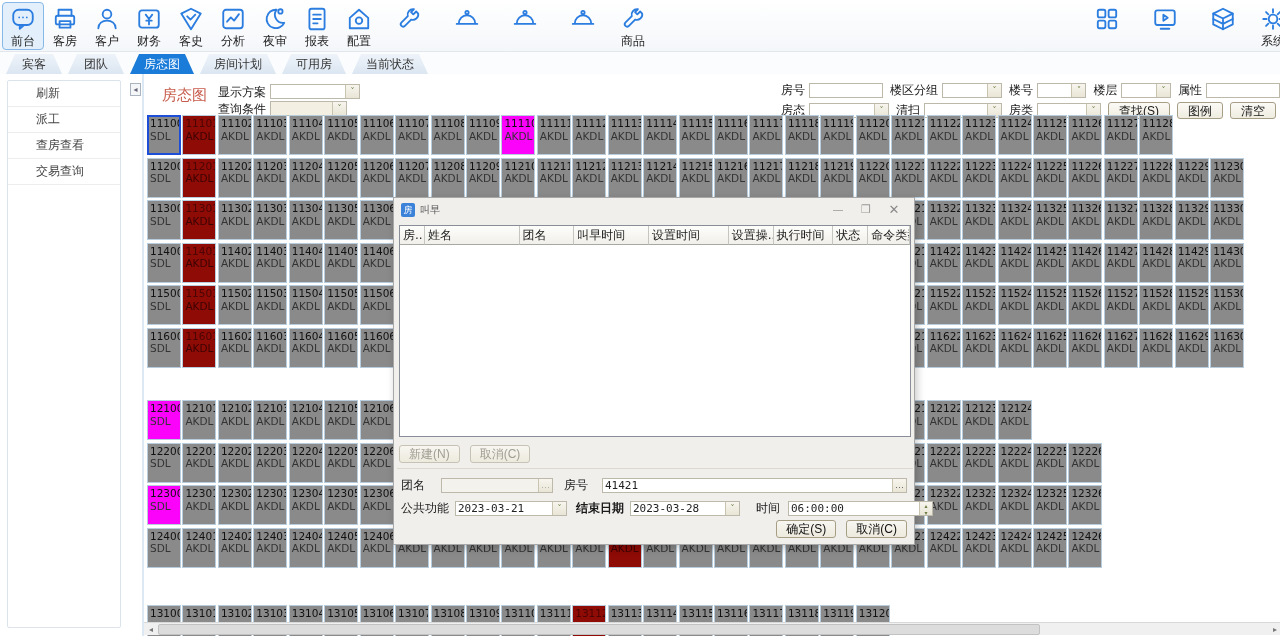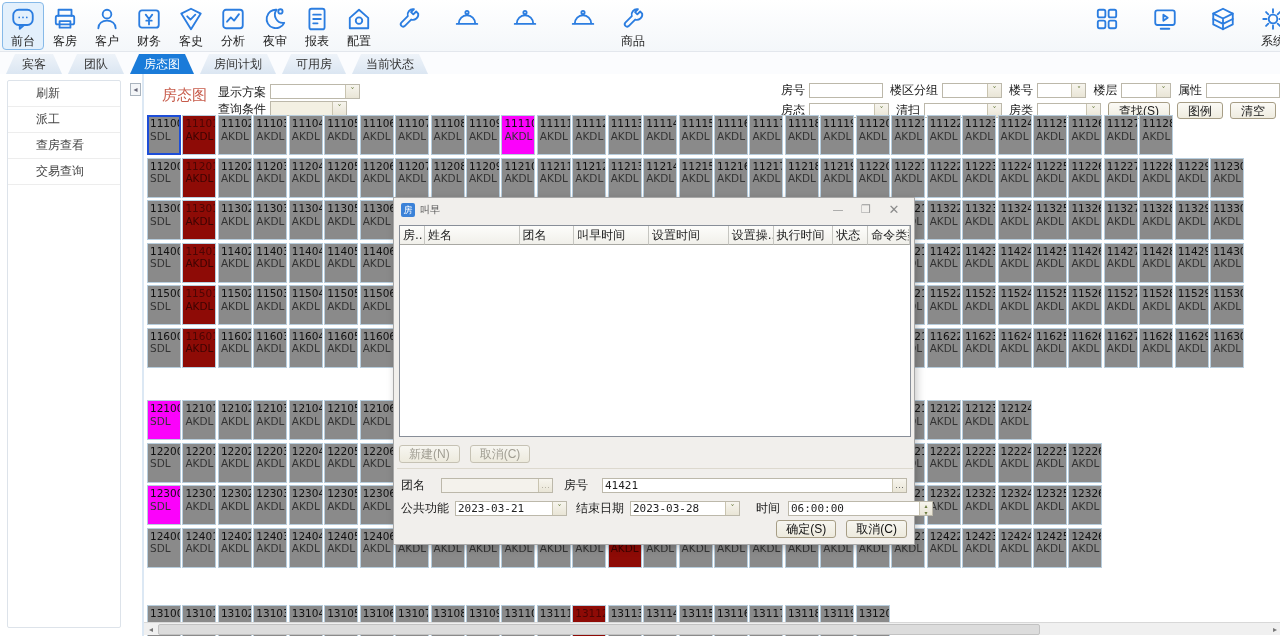--- a/index.html
+++ b/index.html
@@ -1657,21 +1657,21 @@
         <span class="val" style="font-family:'DejaVu Sans Mono','Liberation Mono',monospace;">41421</span>
         <span class="dots-btn">…</span>
       </div>
     </div>
     <div class="frm-row" style="left:4px; top:31px;">
       <span class="f-label" style="width:50px;">公共功能</span>
       <div class="combo" style="width:112px;">
         <span class="val" style="font-family:'DejaVu Sans Mono','Liberation Mono',monospace;">2023-03-21</span>
         <span class="arrow">˅</span>
       </div>
-      <span class="f-label" style="margin-left:9px; width:50px;">结束日期</span>
+      <span class="f-label" style="margin-left:9px; width:50px;font-weight:bold;">结束日期</span>
       <div class="combo" style="width:110px;">
         <span class="val" style="font-family:'DejaVu Sans Mono','Liberation Mono',monospace;">2023-03-28</span>
         <span class="arrow">˅</span>
       </div>
       <span class="f-label" style="margin-left:16px; width:28px;">时间</span>
       <div class="combo" style="width:145px;">
         <span class="val" style="font-family:'DejaVu Sans Mono','Liberation Mono',monospace;">06:00:00</span>
         <span class="spin">
             <span>▴</span>
             <span>▾</span>

